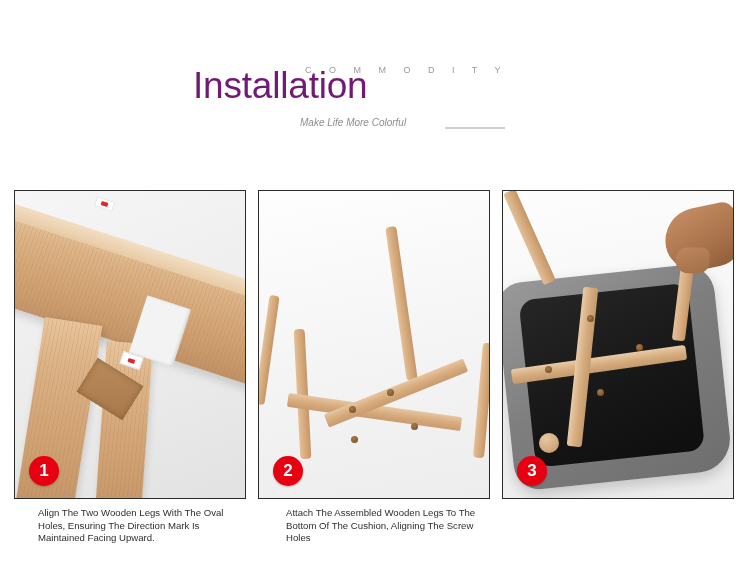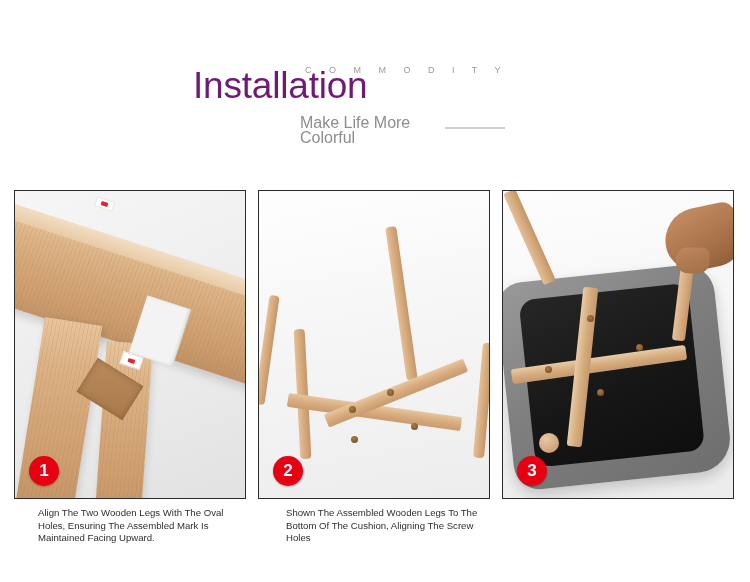--- a/index.html
+++ b/index.html
@@ -48,25 +48,26 @@
     letter-spacing: -0.2px;
     white-space: nowrap;
   }
   .title-line.second {
     margin-top: 6px;
   }
   .subtitle {
     position: absolute;
     left: 300px;
     top: 107px;
-    font-size: 16px;
+    font-size: 10px;
     line-height: 15px;
     color: #8d8d8d;
     width: 130px;
     font-weight: 400;
+    font-style: italic;
   }
   .header-rule {
     position: absolute;
     left: 445px;
     top: 119px;
     width: 60px;
     height: 2px;
     background: #cfcfcf;
   }
 
@@ -377,15 +378,15 @@
       <div class="p3-hole p3-hl2"></div>
       <div class="p3-hole p3-hl3"></div>
       <div class="p3-hole p3-hl4"></div>
       <div class="hand"></div>
     </div>
     <div class="badge">3</div>
   </div>
 </div>
 
 <div class="captions">
-  <div class="caption c1">Align The Two Wooden Legs With The Oval Holes, Ensuring The Assembled Mark Is Maintained Facing Upward.</div>
-  <div class="caption c3">Shown The Assembled Wooden Legs To The Bottom Of The Cushion, Aligning The Screw Holes</div>
+  <div class="caption c1">Align The Two Wooden Legs With The Oval Holes, Ensuring The Direction Mark Is Maintained Facing Upward.</div>
+  <div class="caption c3">Attach The Assembled Wooden Legs To The Bottom Of The Cushion, Aligning The Screw Holes</div>
 </div>
 
 </body></html>

